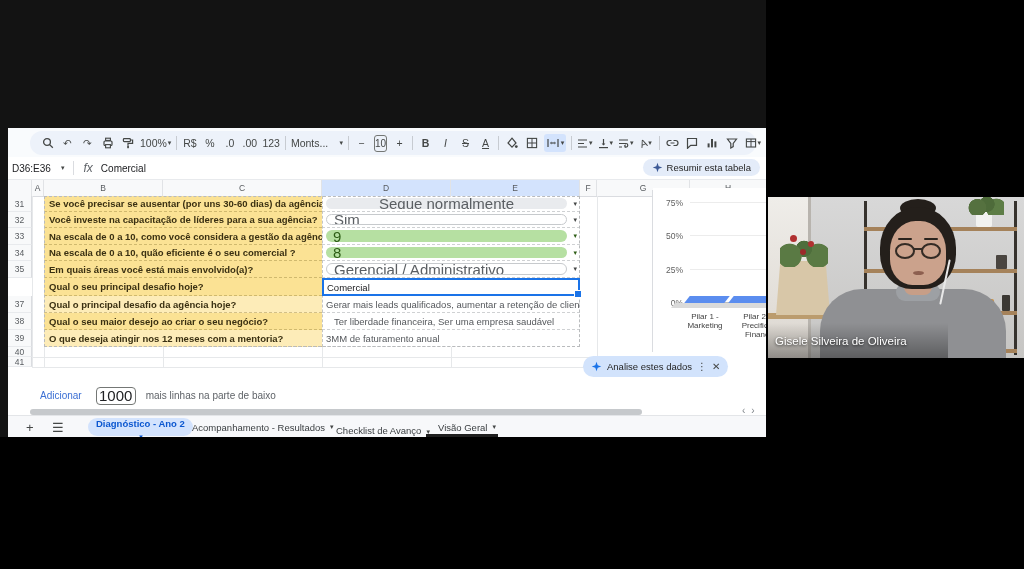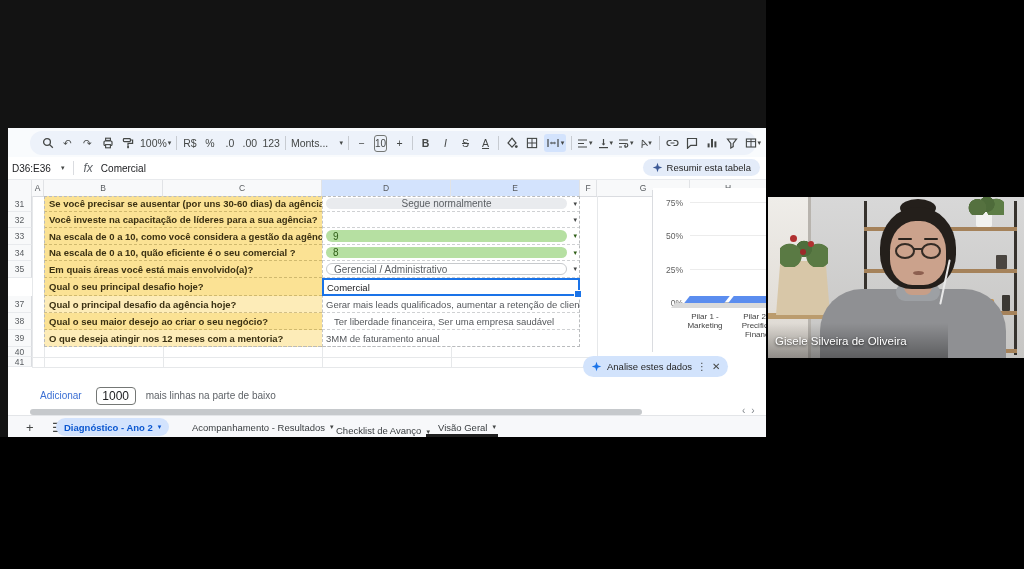--- a/index.html
+++ b/index.html
@@ -37,21 +37,21 @@
       border-bottom:1px solid #e8eaed;box-sizing:border-box;}
   
   .qcell{position:absolute;left:36px;width:278px;background:#fbe294;border-bottom:1px dashed rgba(130,110,40,.35);
          display:flex;align-items:center;padding-left:5px;box-sizing:border-box;
          font-weight:bold;font-size:9.5px;color:#3a3012;white-space:nowrap;overflow:hidden;}
   .qlight{background:#fdecb8;}
   .acell{position:absolute;left:314px;width:258px;background:#fff;border-bottom:1px dashed #cfd1d3;
          box-sizing:border-box;font-size:9.5px;color:#55585c;display:flex;align-items:center;
          white-space:nowrap;overflow:hidden;}
   .chip{position:absolute;left:4px;right:13px;top:2px;bottom:2px;border-radius:8px;display:flex;
-        align-items:center;padding:0 7px;font-size:10px;color:#5a5e62;box-sizing:border-box;white-space:nowrap;overflow:hidden;}
+        align-items:center;padding:0 7px;font-size:15px;color:#5a5e62;box-sizing:border-box;white-space:nowrap;overflow:hidden;}
   .chip.outline{border:1px solid #c7cacd;background:#fff;}
   .chip.fillgray{background:#e9ebee;justify-content:center;}
   .chip.green{background:#b6e0a2;color:#2e5d16;}
   .arr{position:absolute;right:3px;top:50%;transform:translateY(-50%);font-size:7px;color:#444746;}
   #tableoutline{left:36px;top:68px;width:536px;height:151px;border:1px dashed #b9bbbd;box-sizing:border-box;pointer-events:none;}
   #qadiv{left:314px;top:68px;width:1px;height:151px;border-left:1px dashed #c3c5c7;}
   #sel36{left:314px;top:150px;width:258px;height:18px;border:2px solid #1a73e8;background:#fff;
          box-sizing:border-box;display:flex;align-items:center;padding-left:3px;font-size:9.5px;color:#202124;z-index:5;}
   #fill-handle{position:absolute;right:-4px;bottom:-4px;width:6px;height:6px;background:#1a73e8;border:1px solid #fff;}
   .gridv{position:absolute;width:1px;background:#e6e8ea;}
@@ -62,21 +62,21 @@
   .cbar{position:absolute;height:7px;background:#5b8def;transform:skewX(-38deg);}
   .cfloor{position:absolute;height:5px;background:#dadada;transform:skewX(-38deg);}
   .clabel{position:absolute;font-size:8px;line-height:9px;color:#424242;text-align:center;}
   
   #aichip{left:575px;top:228px;height:21px;background:#d2e3fc;border-radius:11px;display:flex;
           align-items:center;gap:5px;padding:0 8px;font-size:9.5px;color:#1f1f1f;z-index:6;}
   
   #addbar{left:0;top:255px;width:758px;height:25px;background:#fff;display:flex;align-items:center;}
   #addlink{margin-left:32px;color:#3b6fd4;font-size:10px;}
   #addinput{margin-left:14px;width:38px;height:16px;border:1px solid #747775;border-radius:4px;
-            display:flex;align-items:center;justify-content:center;font-size:12px;color:#202124;}
+            display:flex;align-items:center;justify-content:center;font-size:15px;color:#202124;}
   #addsuffix{margin-left:10px;color:#5f6368;font-size:10px;}
   #hscroll{left:22px;top:281px;width:612px;height:6px;border-radius:3px;background:#c6c9cc;}
   #scrollarrows{left:734px;top:277px;font-size:10px;color:#80868b;letter-spacing:6px;}
   #tabbar{left:0;top:287px;width:758px;height:22px;background:#f7f8fa;border-top:1px solid #e3e5e8;}
   .tbi{position:absolute;top:0;height:22px;display:flex;align-items:center;color:#444746;font-size:13px;}
   .stab{position:absolute;top:2px;height:18px;display:flex;align-items:center;gap:4px;padding:0 8px;
         font-size:9.5px;color:#3c4043;white-space:nowrap;}
   .stab.active{background:#d3e3fd;border-radius:9px;color:#0b57d0;font-weight:bold;}
   #tab-underline{left:418px;top:306px;width:72px;height:2.5px;background:#1f1f1f;}
   
@@ -282,20 +282,21 @@
     <div class="qcell" style="top:150px;height:18px;">Qual o seu principal desafio hoje?</div>
     <div class="qcell" style="top:185px;height:17px;">Qual o seu maior desejo ao criar o seu negócio?</div>
     <div class="qcell qlight" style="top:168px;height:17px;">Qual o principal desafio da agência hoje?</div>
     <div class="qcell qlight" style="top:202px;height:17px;">O que deseja atingir nos 12 meses com a mentoria?</div>
 
     <div class="acell" style="top:68px;height:16px;">
       <span class="chip fillgray">Segue normalmente</span>
         <span class="arr">▾</span>
     </div>
     <div class="acell" style="top:84px;height:16px;">
+      <span class="chip outline">Sim</span>
         <span class="arr">▾</span>
     </div>
     <div class="acell" style="top:100px;height:17px;">
       <span class="chip green">9</span>
         <span class="arr" style="color:#2e5d16;">▾</span>
     </div>
     <div class="acell" style="top:117px;height:16px;">
       <span class="chip green">8</span>
         <span class="arr" style="color:#2e5d16;">▾</span>
     </div>
@@ -353,21 +354,21 @@
       <span id="addinput">1000</span>
       <span id="addsuffix">mais linhas na parte de baixo</span>
     </div>
 
     <div id="hscroll" class="abs"></div>
     <div id="scrollarrows" class="abs">‹›</div>
 
     <div id="tabbar" class="abs">
       <span class="tbi" style="left:18px;">+</span>
       <span class="tbi" style="left:44px;">☰</span>
-      <span class="stab active" style="left:48px;">
+      <span class="stab active" style="left:80px;flex-direction:column;">
           <span>Diagnóstico - Ano 2</span>
           <span class="dd" style="color:#0b57d0;">▾</span>
         </span>
       <span class="stab" style="left:176px;">
           <span>Acompanhamento - Resultados</span>
           <span class="dd">▾</span>
         </span>
       <span class="stab" style="left:320px;align-items:flex-end;">
           <span>Checklist de Avanço</span>
           <span class="dd">▾</span>

